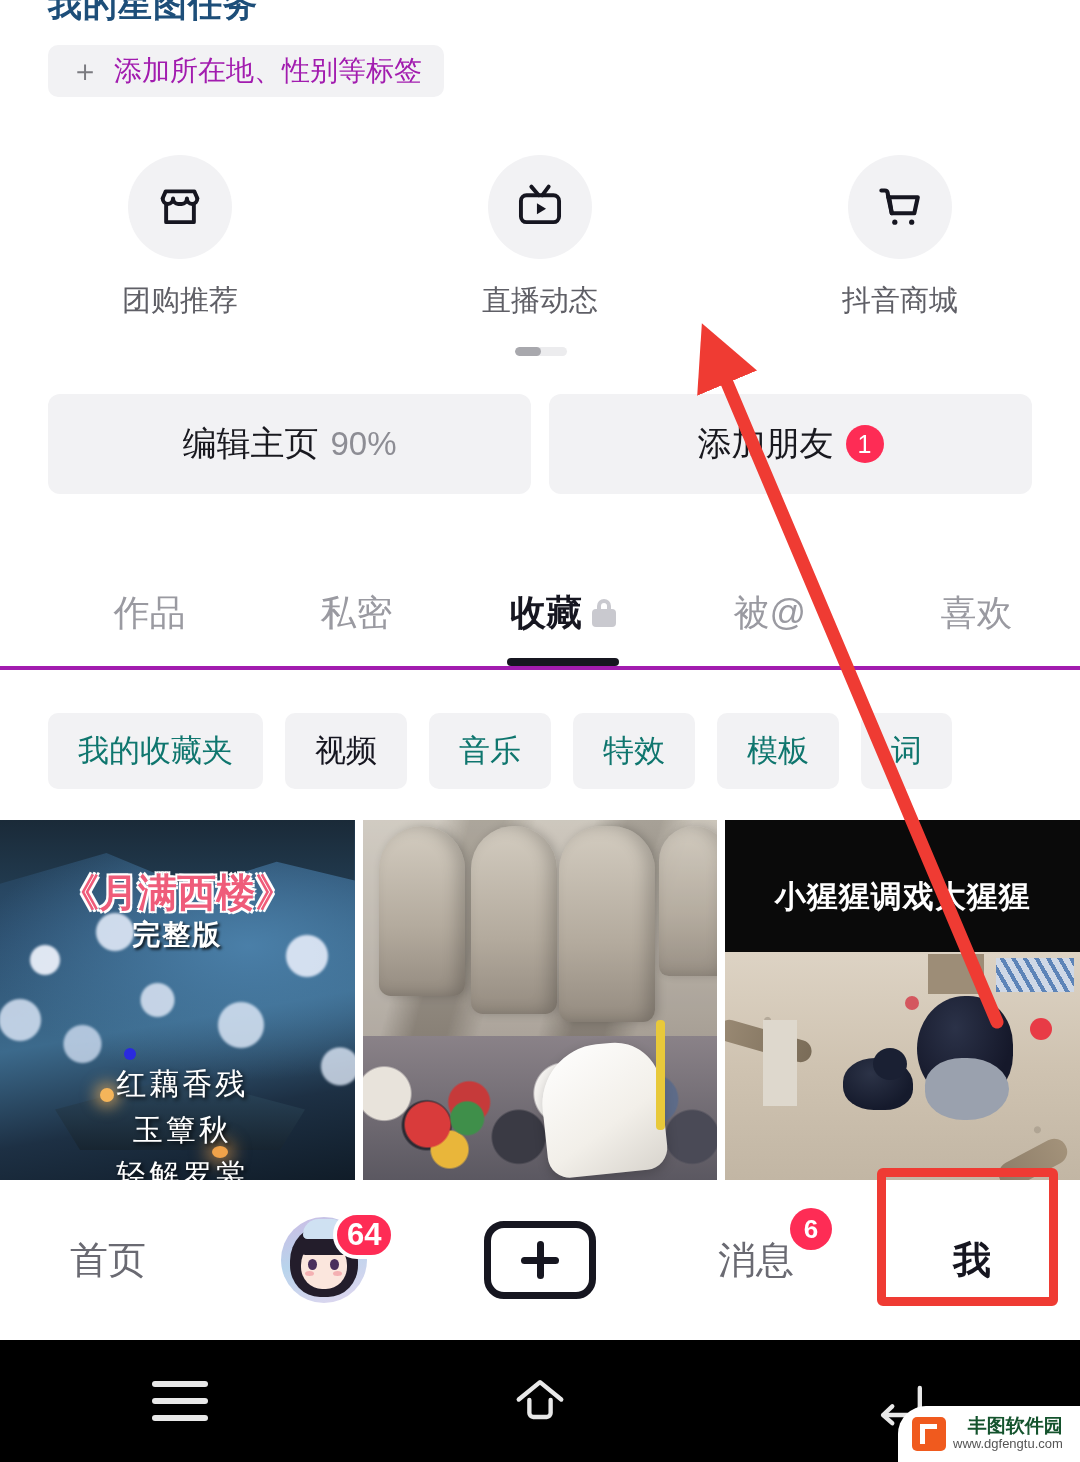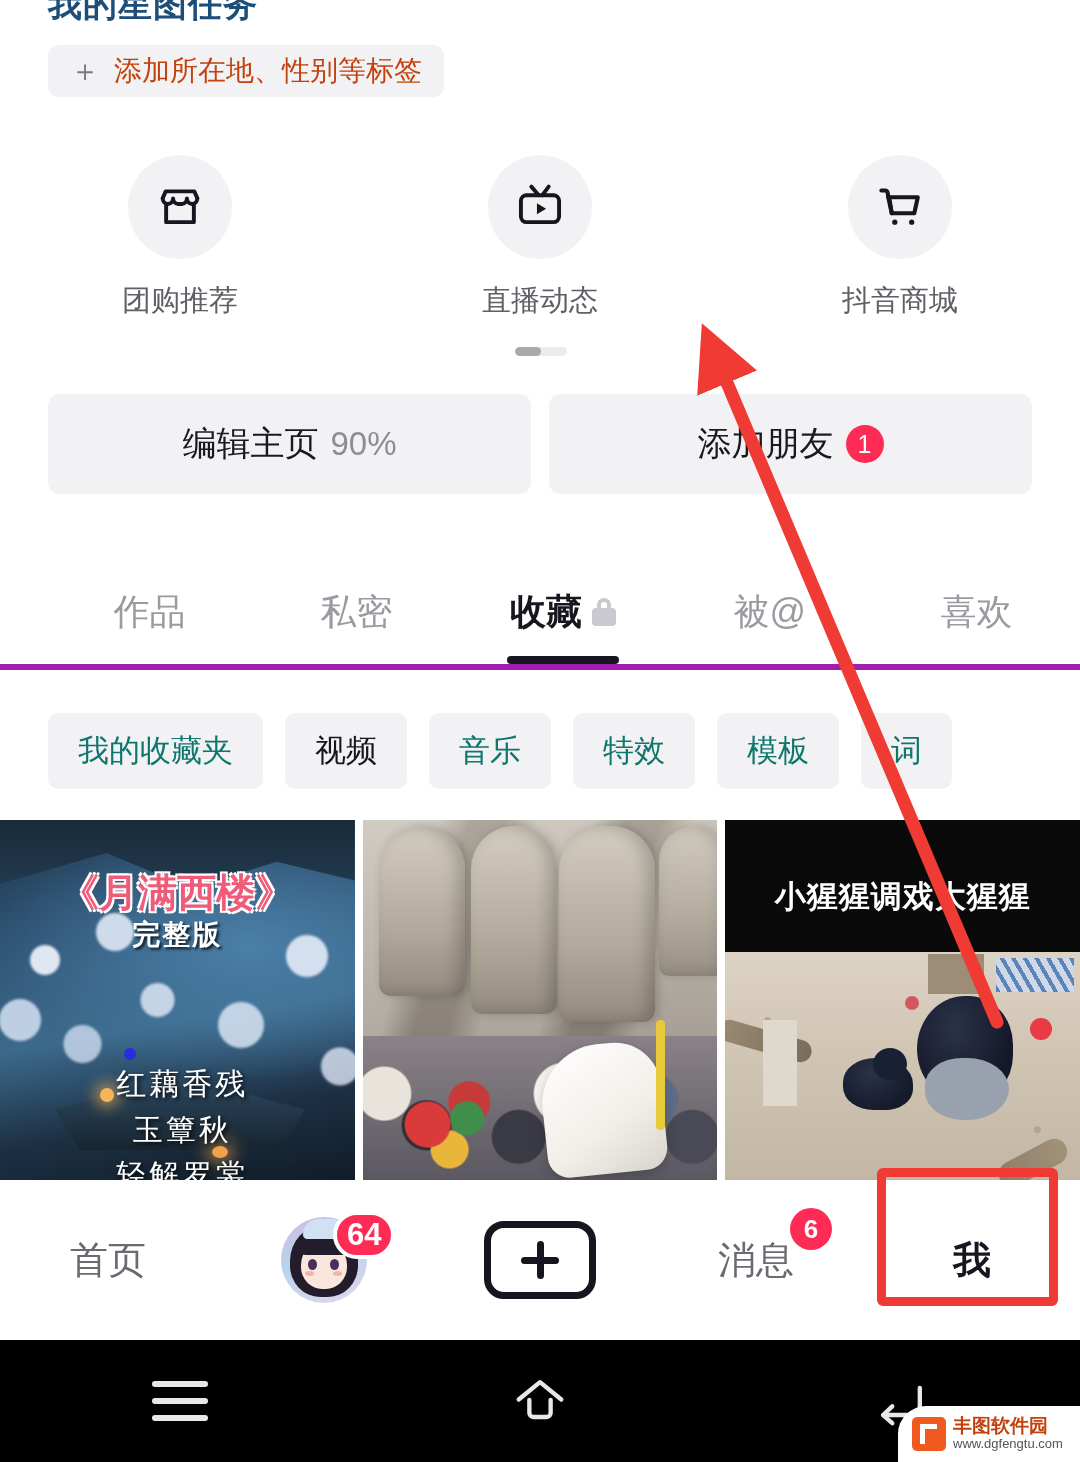--- a/index.html
+++ b/index.html
@@ -19,21 +19,21 @@
   }
 
   
   .tag-btn {
     position: absolute; left: 48px; top: 45px;
     height: 52px; padding: 0 22px;
     background: #f2f2f4; border-radius: 10px;
     display: flex; align-items: center; gap: 14px;
   }
   .tag-plus { font-size: 30px; color: #7b7b80; line-height: 1; font-weight: 300; }
-  .tag-text { font-size: 28px; color: #c2410c; white-space: nowrap; }
+  .tag-text { font-size: 28px; color: #a21caf; white-space: nowrap; }
 
   
   .entry-row {
     position: absolute; left: 0; top: 155px; width: 1080px;
     display: flex;
   }
   .entry { flex: 1; display: flex; flex-direction: column; align-items: center; }
   .entry-circle {
     width: 104px; height: 104px; border-radius: 50%;
     background: #f2f2f4; display: flex; align-items: center; justify-content: center;
@@ -62,21 +62,21 @@
   .action-sub { font-size: 33px; color: #8d8d94; }
   .badge-round {
     min-width: 38px; height: 38px; padding: 0 9px; border-radius: 19px;
     background: #fe2c55; color: #fff; font-size: 25px;
     display: flex; align-items: center; justify-content: center; font-weight: 500;
   }
 
   
   .tabs {
     position: absolute; left: 0; top: 560px; width: 1080px; height: 110px;
-    display: flex; align-items: center; border-bottom: 6px solid #a21caf; padding-left: 46px;
+    display: flex; align-items: center; border-bottom: 4px solid #a21caf; padding-left: 46px;
   }
   .tab {
     flex: 1; display: flex; align-items: center; justify-content: center; gap: 10px;
     height: 100%; position: relative;
   }
   .tab-label { font-size: 36px; color: #9a9aa1; }
   .tab.active .tab-label { color: #161620; font-weight: 700; }
   .tab .underline {
     position: absolute; bottom: 0; left: 50%; transform: translateX(-50%);
     width: 112px; height: 8px; background: #161620; border-radius: 4px; display: none;
@@ -389,21 +389,21 @@
   }
   .wm-logo:before {
     content: ""; position: absolute; left: 8px; top: 7px;
     width: 17px; height: 5px; background: #fff;
   }
   .wm-logo:after {
     content: ""; position: absolute; left: 8px; top: 7px;
     width: 5px; height: 20px; background: #fff;
   }
   .wm-txt { display: flex; flex-direction: column; line-height: 1.1; }
-  .wm-name { font-size: 19px; font-weight: 700; color: #c2410c; white-space: nowrap; }
+  .wm-name { font-size: 19px; font-weight: 700; color: #14532d; white-space: nowrap; text-align: right; }
   .wm-url { font-size: 13px; color: #555; white-space: nowrap; }
 </style>
 </head>
 <body>
 
 <div class="screen">
 
   <div class="star-title">我的星图任务</div>
 
   <div class="tag-btn">

